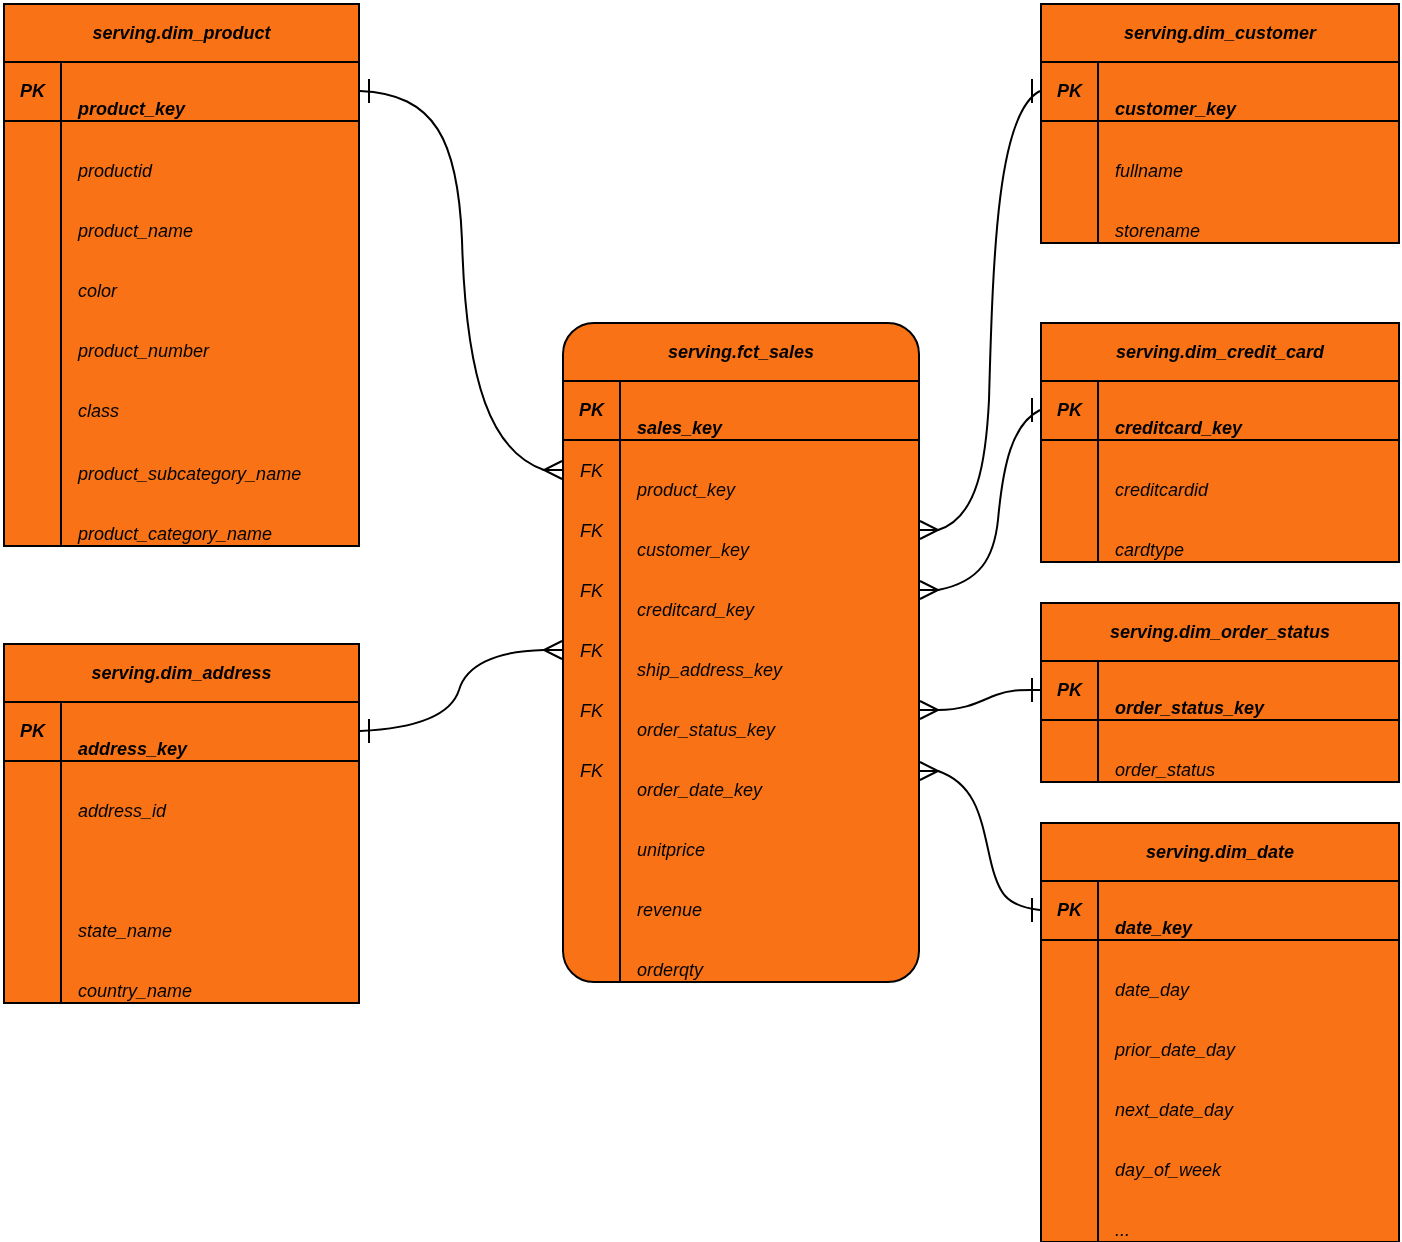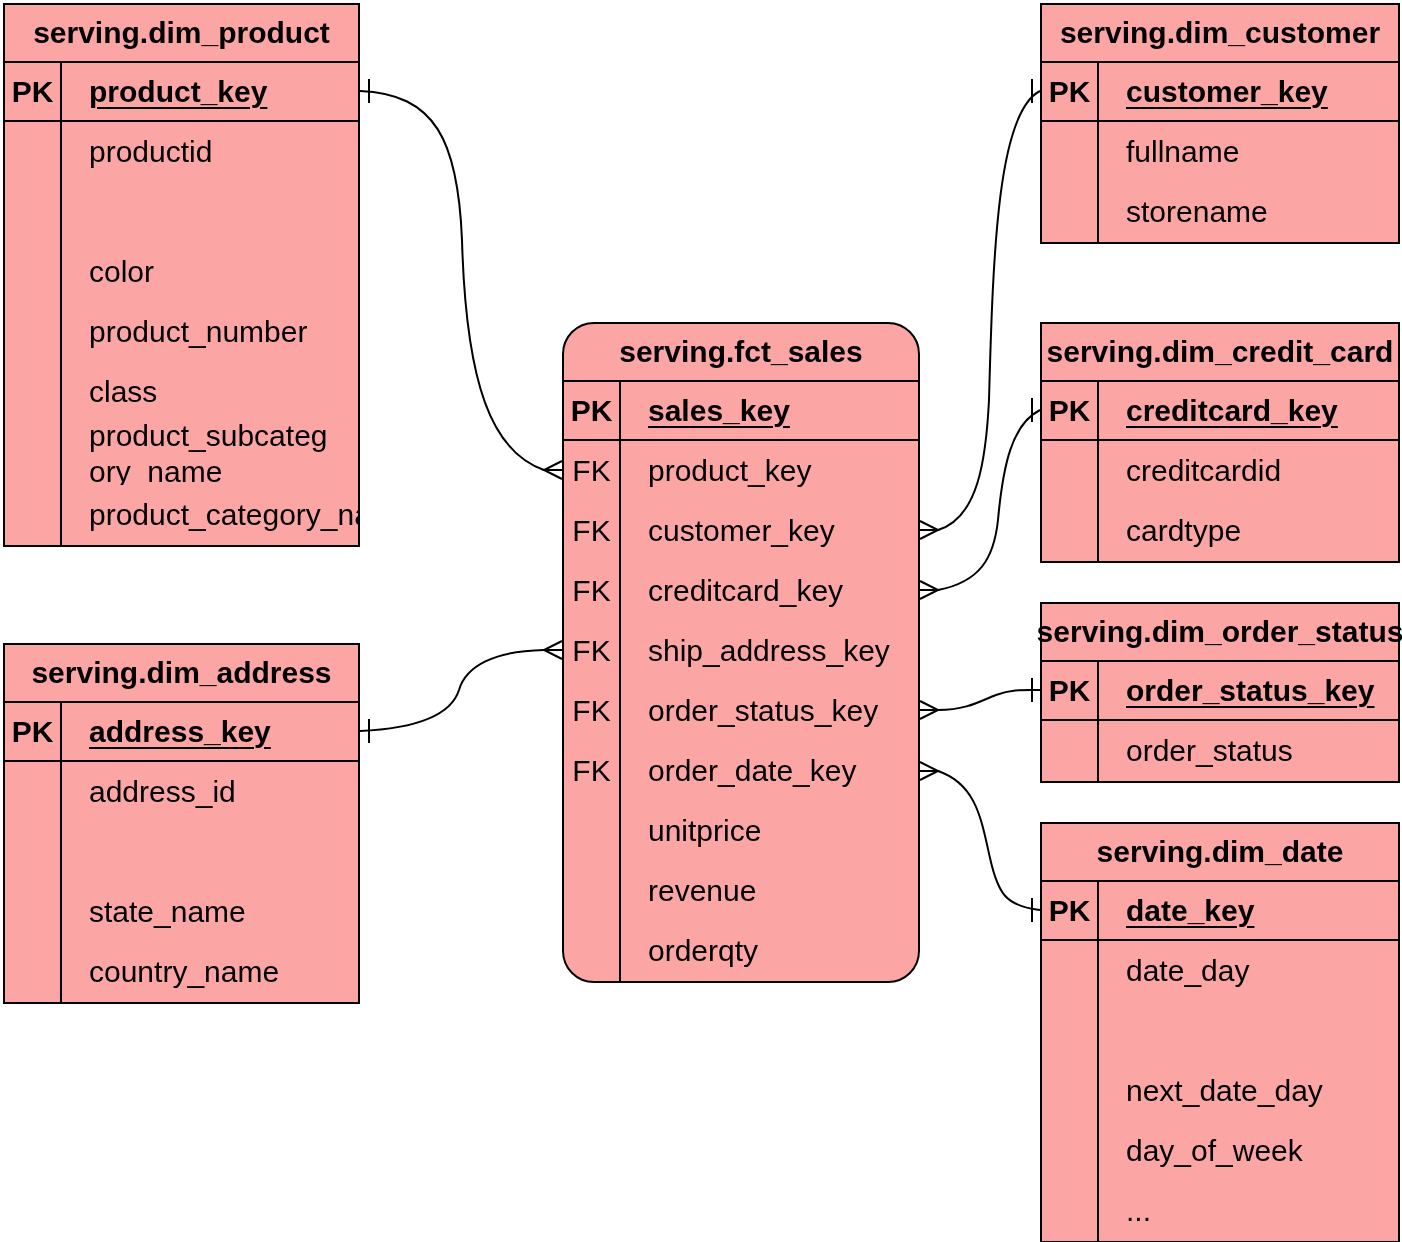--- a/index.html
+++ b/index.html
@@ -14,41 +14,42 @@
     position: absolute; left: 0; top: 0;
     width: 1402px; height: 1242px;
     background: #ffffff;
     overflow: hidden;
   }
   svg.rels { position: absolute; left: 0; top: 0; pointer-events: none; }
 
   .table {
     position: absolute;
     border: 2px solid #000;
-    background: #fca5a5;
-    font-size: 30px;
+    background: #f97316;
+    font-size: 18px;
+    font-style: italic;
   }
   .t-title {
     height: 58px;
     border-bottom: 2px solid #000;
     display: flex; align-items: center; justify-content: center;
     font-weight: bold;
   }
   .t-row { display: flex; height: 60px; }
   .t-row.pk { height: 59px; border-bottom: 2px solid #000; }
   .t-badge {
     flex: 0 0 57px; width: 57px;
     border-right: 2px solid #000;
     display: flex; align-items: center; justify-content: center;
   }
   .t-row.pk .t-badge { font-weight: bold; text-align: center; }
   .t-cell {
     flex: 1;
-    display: flex; align-items: center;
-    padding-left: 27px;
+    display: flex; align-items: flex-end;
+    padding-left: 16px;
     overflow: hidden;
   }
   .keyname {
     font-weight: bold;
     text-decoration: underline;
     text-decoration-thickness: 2px;
     text-underline-offset: 5px;
   }
   .t-row.wrap { height: 63px; }
   .t-row.wrap .t-cell span {
@@ -120,20 +121,23 @@
         </div>
     </div>
     <div class="t-row">
       <div class="t-badge"></div>
       <div class="t-cell">
           <span>productid</span>
         </div>
     </div>
     <div class="t-row">
       <div class="t-badge"></div>
+      <div class="t-cell">
+          <span>product_name</span>
+        </div>
     </div>
     <div class="t-row">
       <div class="t-badge"></div>
       <div class="t-cell">
           <span>color</span>
         </div>
     </div>
     <div class="t-row">
       <div class="t-badge"></div>
       <div class="t-cell">
@@ -293,20 +297,23 @@
         </div>
     </div>
     <div class="t-row">
       <div class="t-badge"></div>
       <div class="t-cell">
           <span>date_day</span>
         </div>
     </div>
     <div class="t-row">
       <div class="t-badge"></div>
+      <div class="t-cell">
+          <span>prior_date_day</span>
+        </div>
     </div>
     <div class="t-row">
       <div class="t-badge"></div>
       <div class="t-cell">
           <span>next_date_day</span>
         </div>
     </div>
     <div class="t-row">
       <div class="t-badge"></div>
       <div class="t-cell">

